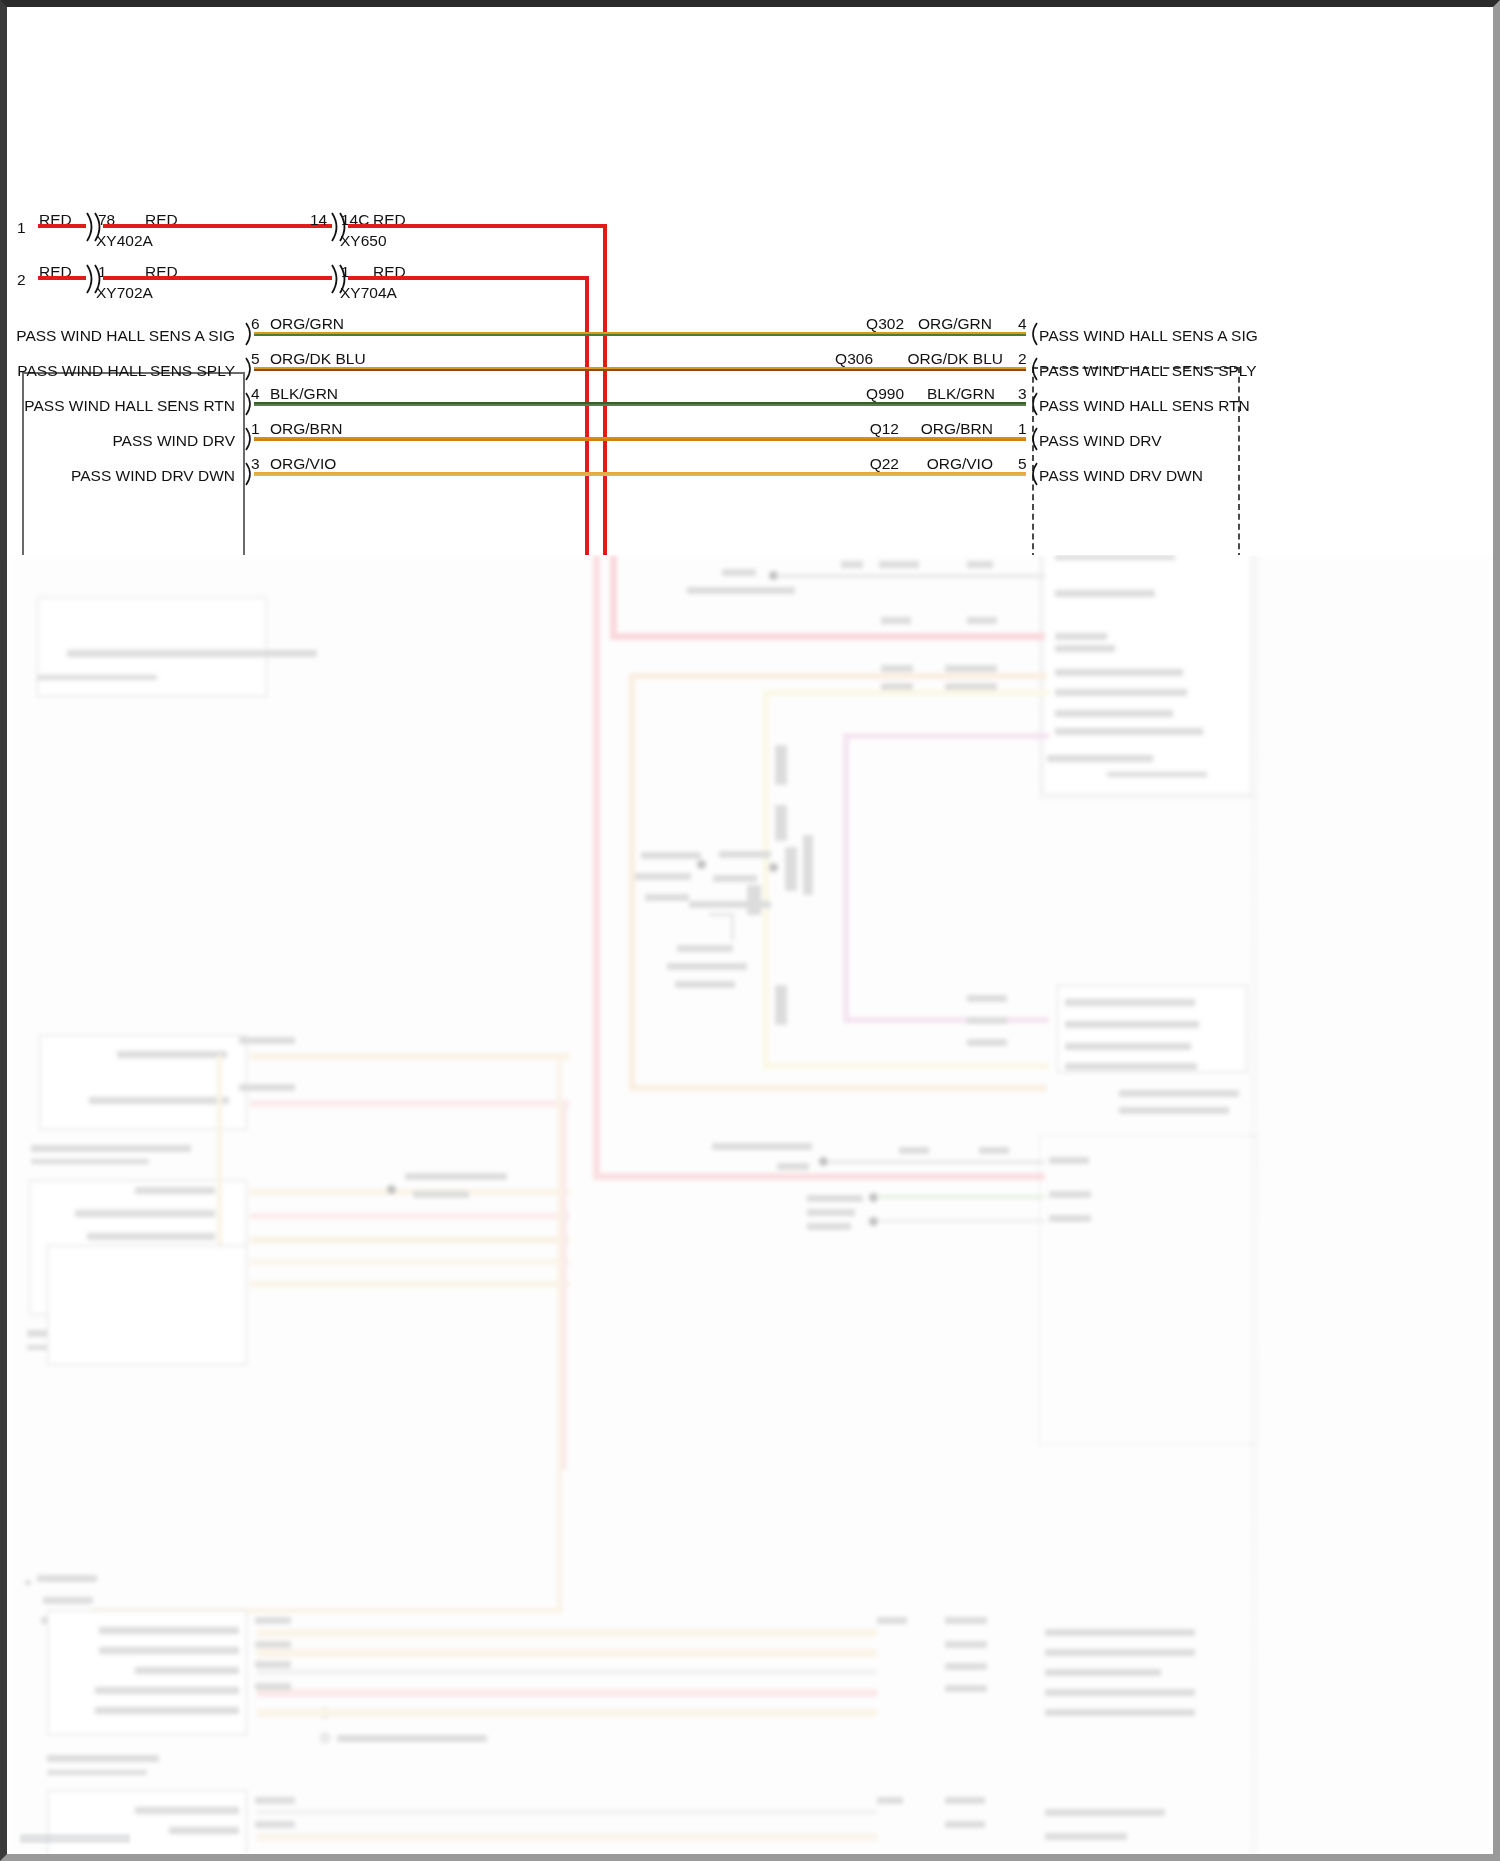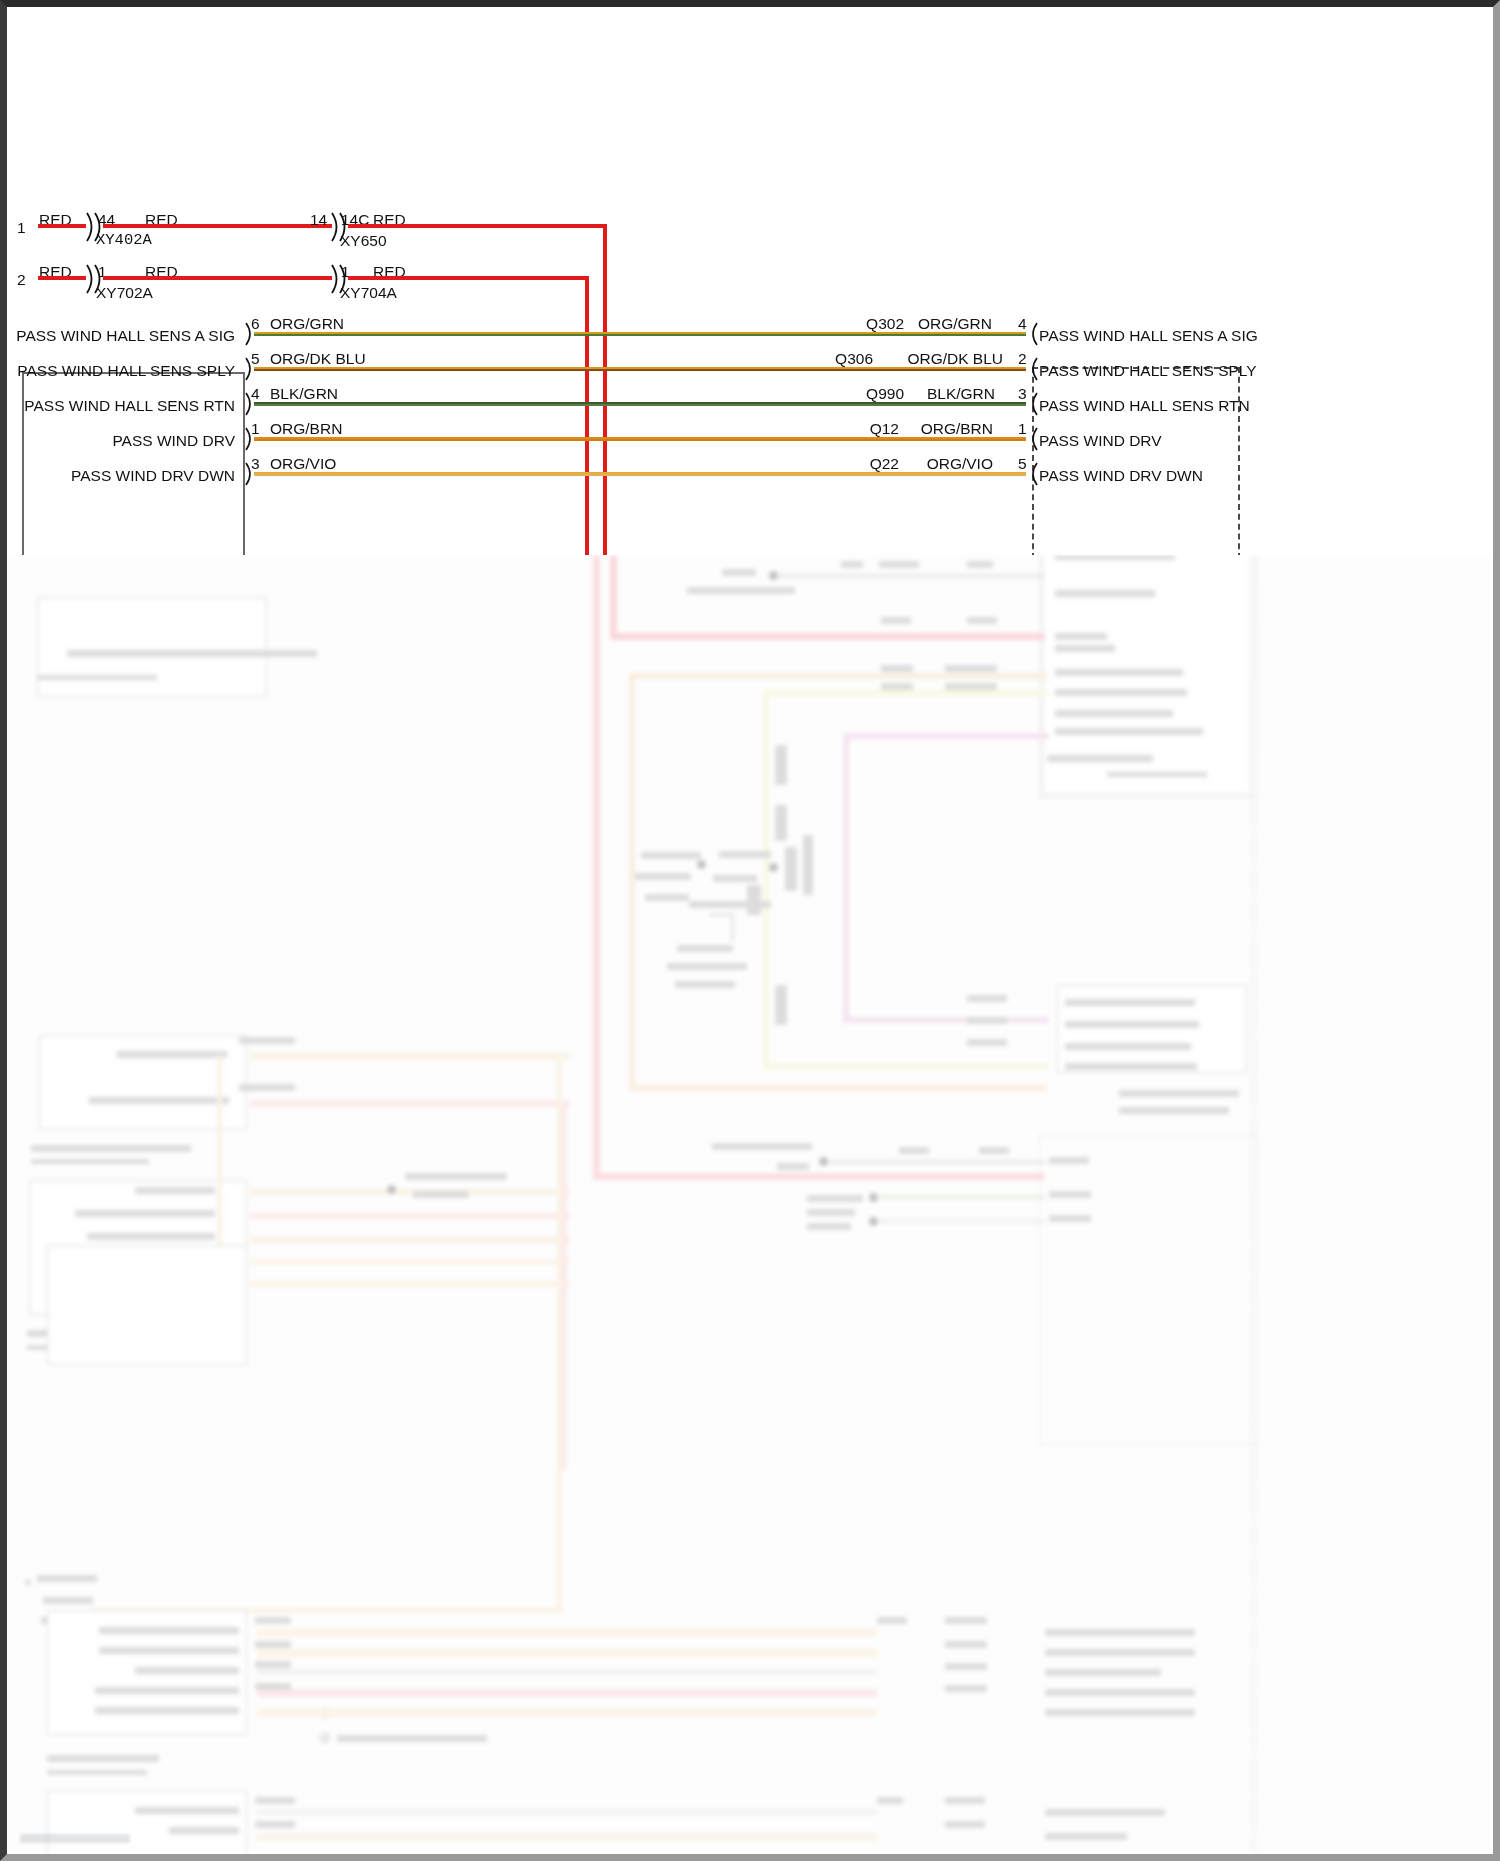--- a/index.html
+++ b/index.html
@@ -294,22 +294,22 @@
 
   <div class="fg-layer">
 
     <div class="lbl" style="left:10px; top:213px;">1</div>
     <div class="lbl" style="left:32px; top:205px;">RED</div>
     <div class="hline" style="left:31px; top:217px; width:48px; height:4px;"></div>
     <svg class="pin" style="left:76px; top:203px; width:22px; height:34px;" viewBox="0 0 22 34">
       <path d="M4 3 Q13 17 4 31" stroke="#111" stroke-width="1.8" fill="none"></path>
       <path d="M12 3 Q21 17 12 31" stroke="#111" stroke-width="1.8" fill="none"></path>
     </svg>
-    <div class="lbl" style="left:91px; top:205px;">44</div>
-    <div class="lbl" style="left:89px; top:226px;font-family:Liberation Mono, monospace;">XY402A</div>
+    <div class="lbl" style="left:91px; top:205px;">78</div>
+    <div class="lbl" style="left:89px; top:226px;">XY402A</div>
     <div class="lbl" style="left:138px; top:205px;">RED</div>
     <div class="hline" style="left:96px; top:217px; width:229px; height:4px;"></div>
     <div class="lbl" style="left:303px; top:205px;">14</div>
     <svg class="pin" style="left:321px; top:203px; width:22px; height:34px;" viewBox="0 0 22 34">
       <path d="M4 3 Q13 17 4 31" stroke="#111" stroke-width="1.8" fill="none"></path>
       <path d="M12 3 Q21 17 12 31" stroke="#111" stroke-width="1.8" fill="none"></path>
     </svg>
     <div class="lbl" style="left:334px; top:205px;">14C</div>
     <div class="lbl" style="left:333px; top:226px;">XY650</div>
     <div class="lbl" style="left:366px; top:205px;">RED</div>

